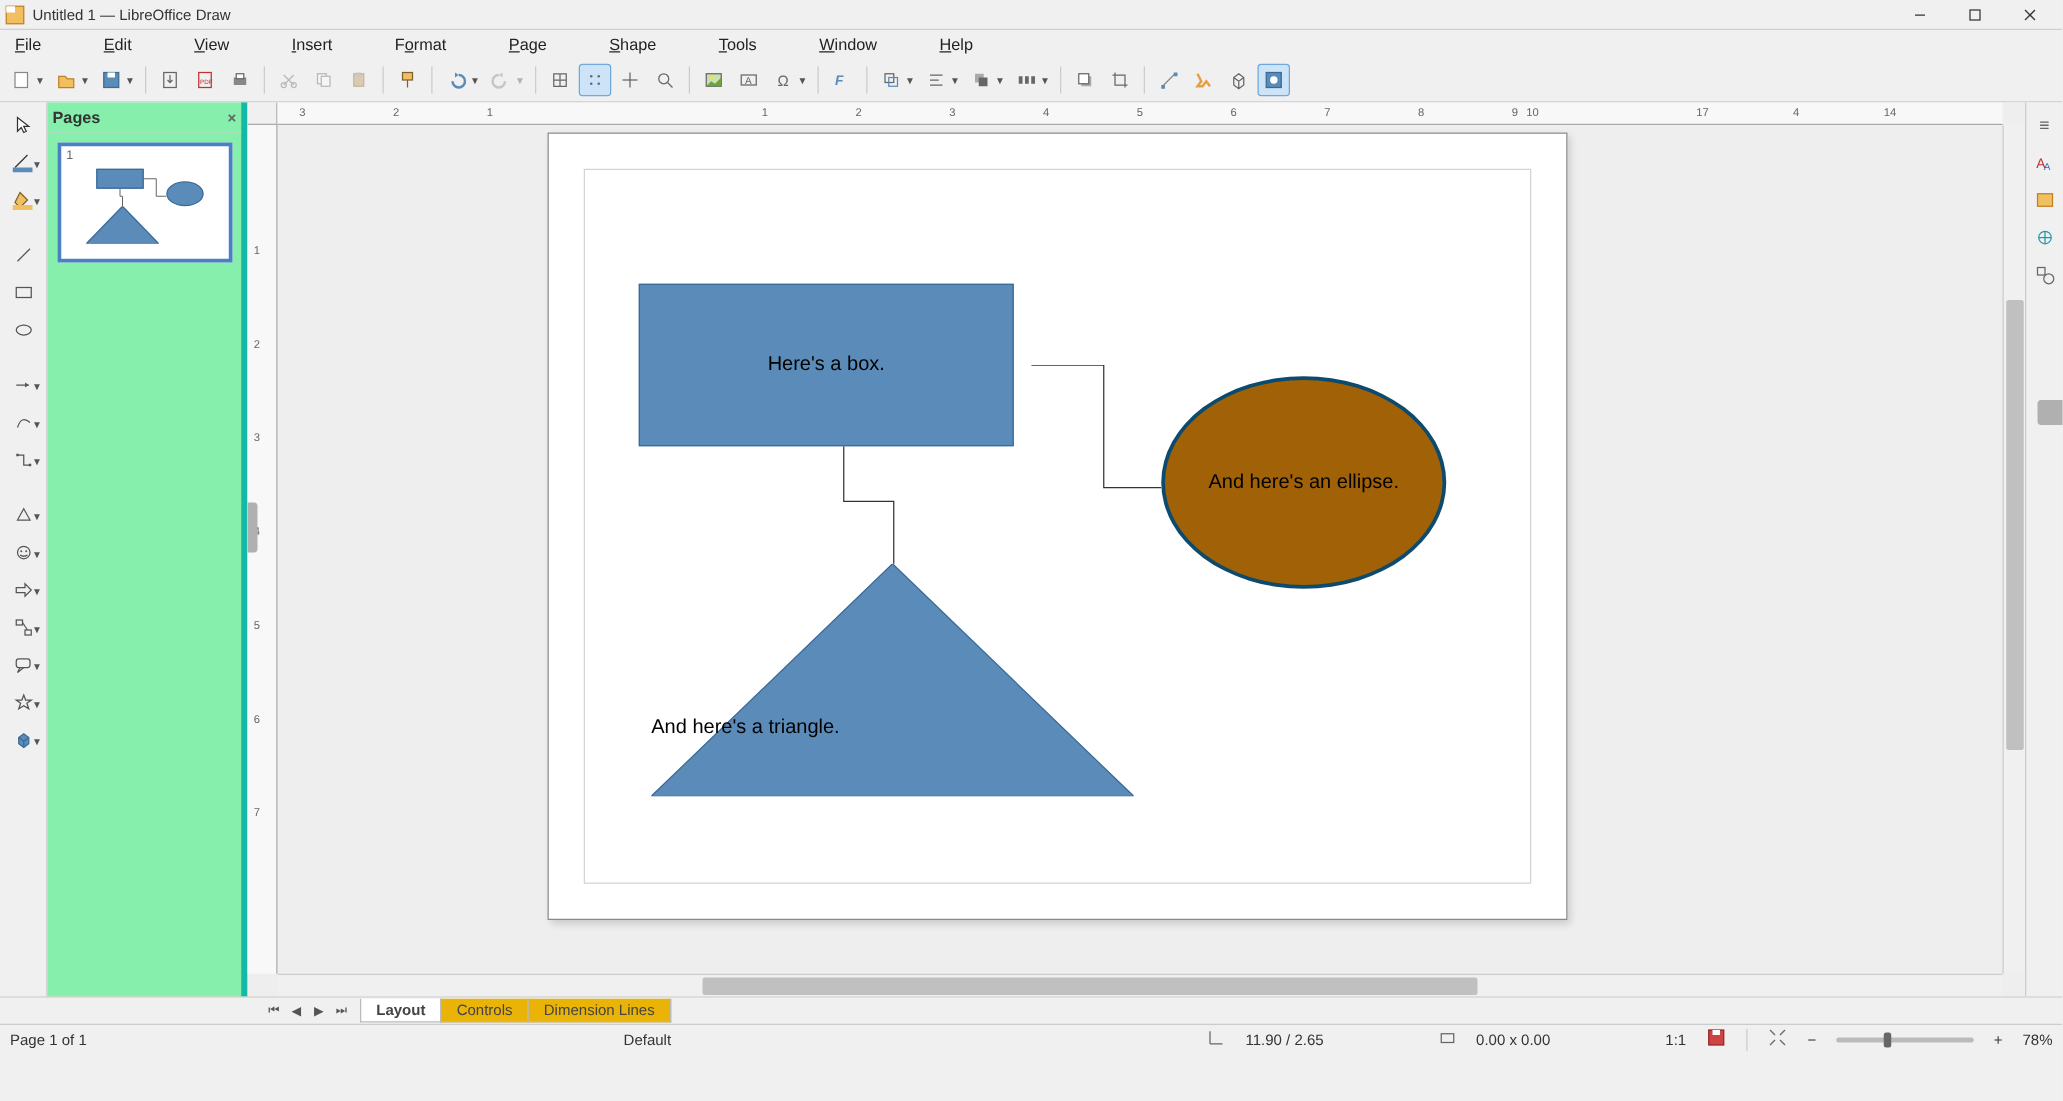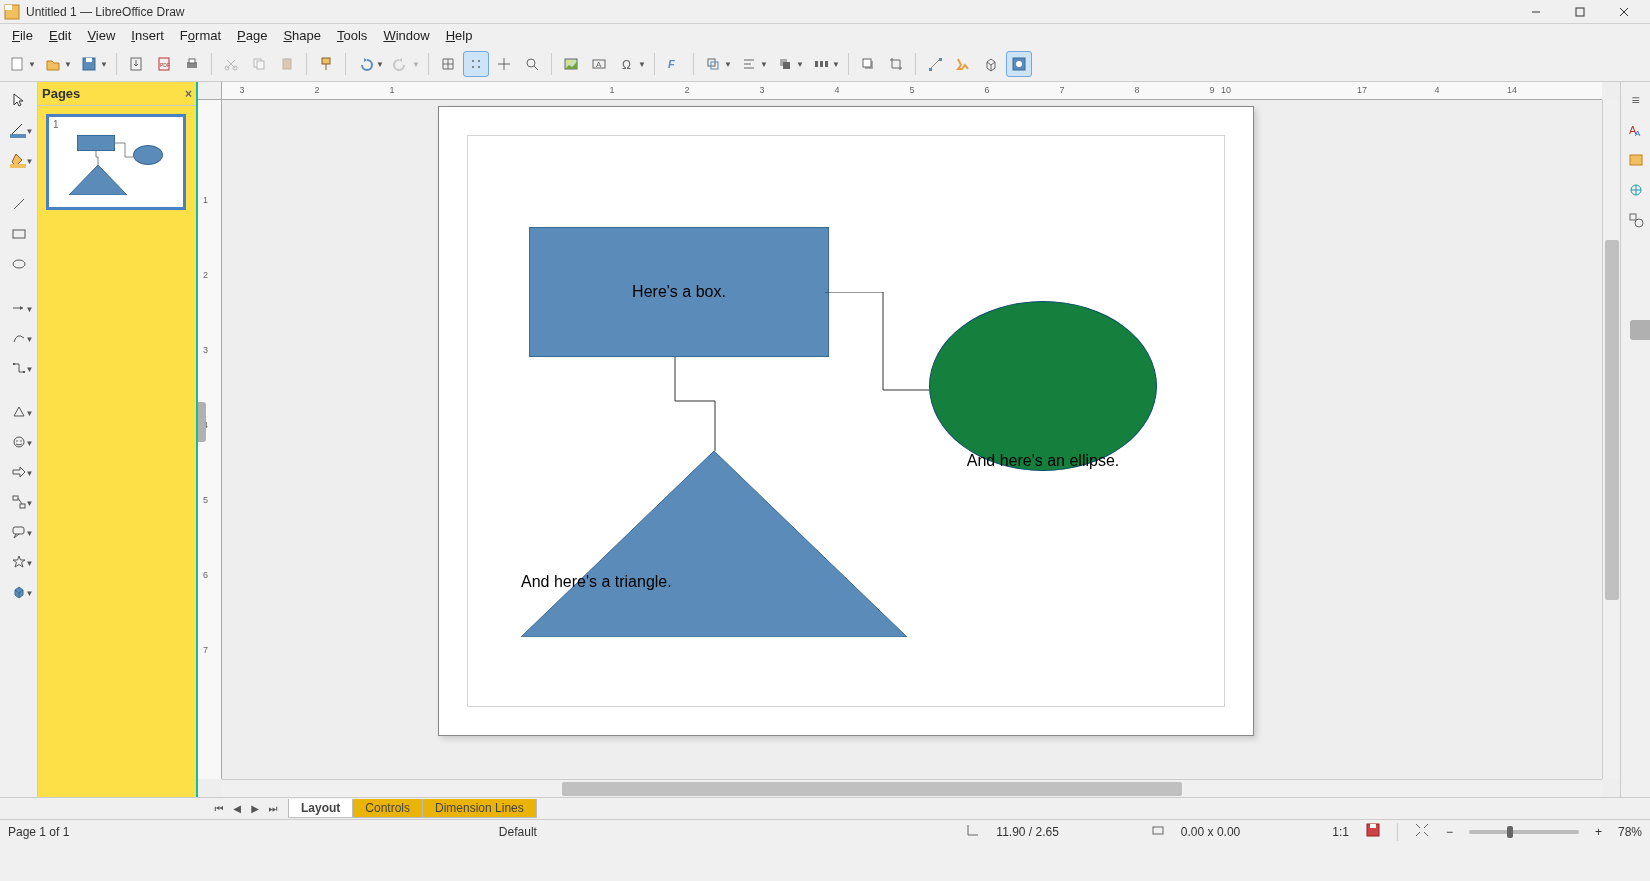--- a/index.html
+++ b/index.html
@@ -5,57 +5,57 @@
 * { margin: 0; padding: 0; box-sizing: border-box; font-family: "Segoe UI", "Liberation Sans", Arial, sans-serif; user-select: none; }
 html, body { width: 1650px; height: 881px; overflow: hidden; background: #f0f0f0; }
 
 
 .title-bar { height: 24px; background: #f0f0f0; display: flex; align-items: center; padding: 0 4px; border-bottom: 1px solid #d0d0d0; }
 .title-ico { width: 16px; height: 16px; margin-right: 6px; }
 .title-text { font-size: 12px; color: #333; flex: 1; }
 .win-btn { width: 44px; height: 22px; display: flex; align-items: center; justify-content: center; color: #333; font-size: 10px; }
 
 
-.menu-bar { height: 22px; background: #f0f0f0; display: flex; align-items: center; padding: 0 4px; font-size: 13px; }
+.menu-bar { height: 22px; background: #f0f0f0; display: flex; align-items: center; padding: 0 4px; font-size: 13px; gap: 34px; }
 .menu-item { padding: 2px 8px; color: #222; }
 .menu-item u { text-decoration: underline; }
 
 
 .toolbar { height: 36px; background: #f0f0f0; display: flex; align-items: center; padding: 0 4px; border-bottom: 1px solid #ccc; gap: 2px; }
 .tbtn { width: 26px; height: 26px; border: 1px solid transparent; border-radius: 3px; display: flex; align-items: center; justify-content: center; position: relative; }
 .tbtn.on { background: #cde3f7; border-color: #6fa8dc; }
 .tbtn.disabled { opacity: 0.4; }
 .tbtn .drop { position: absolute; right: -7px; top: 8px; font-size: 8px; color: #555; }
 .tbtn.has-drop { margin-right: 8px; }
 .sep { width: 1px; height: 22px; background: #ccc; margin: 0 4px; }
 
 
 .main { height: 715px; display: flex; background: #eee; }
 .left-tools { width: 38px; background: #f0f0f0; border-right: 1px solid #ccc; display: flex; flex-direction: column; align-items: center; padding-top: 6px; gap: 6px; }
 .lt-btn { width: 32px; height: 24px; display: flex; align-items: center; justify-content: center; position: relative; border: 1px solid transparent; border-radius: 3px; }
 .lt-btn .drop { position: absolute; right: 0px; top: 8px; font-size: 8px; color: #555; }
 .lt-gap { height: 8px; }
 
-.pages-panel { width: 160px; background: #fde047; border-right: 2px solid #14b8a6; display: flex; flex-direction: column; }
+.pages-panel { width: 160px; background: #86efac; border-right: 5px solid #14b8a6; display: flex; flex-direction: column; }
 .pages-header { height: 24px; display: flex; align-items: center; padding: 0 4px; font-size: 13px; font-weight: bold; color: #333; border-bottom: 1px solid #ccc; }
 .pages-header .close { margin-left: auto; font-size: 12px; color: #666; cursor: pointer; }
 .page-thumb { margin: 8px; width: 140px; height: 96px; border: 3px solid #4a81c4; background: #fff; position: relative; }
 .page-num { position: absolute; top: 2px; left: 4px; font-size: 10px; color: #666; }
 
 
 .canvas-wrap { flex: 1; position: relative; background: #eee; overflow: hidden; }
 .h-ruler { position: absolute; top: 0; left: 24px; right: 18px; height: 18px; background: #f8f8f8; border-bottom: 1px solid #aaa; }
 .v-ruler { position: absolute; top: 18px; left: 0; width: 24px; bottom: 18px; background: #f8f8f8; border-right: 1px solid #aaa; }
 .ruler-corner { position: absolute; top: 0; left: 0; width: 24px; height: 18px; background: #f0f0f0; border-right: 1px solid #aaa; border-bottom: 1px solid #aaa; }
 .page-bg { position: absolute; top: 24px; left: 240px; width: 816px; height: 630px; background: #fff; border: 1px solid #888; box-shadow: 3px 3px 6px rgba(0,0,0,0.15); }
 .page-margin { position: absolute; top: 28px; left: 28px; right: 28px; bottom: 28px; border: 1px solid #d4d4d4; }
 
 
 .shape-rect { position: absolute; background: #5b8bb8; border: 1px solid #3a6a97; display: flex; align-items: center; justify-content: center; text-align: center; font-size: 16px; color: #000; }
-.shape-ellipse { position: absolute; background: #15803d; border: 1px solid #0c4a6e; border-radius: 50%; display: flex; align-items: flex-end; justify-content: center; text-align: center; font-size: 16px; color: #000; }
+.shape-ellipse { position: absolute; background: #a16207; border: 3px solid #0c4a6e; border-radius: 50%; display: flex; align-items: center; justify-content: center; text-align: center; font-size: 16px; color: #000; }
 .shape-triangle { position: absolute; }
 .tri-label { position: absolute; width: 100%; text-align: left; font-size: 16px; color: #000; }
 .connector { position: absolute; stroke: #333; stroke-width: 1; fill: none; }
 
 
 .right-stub { width: 30px; background: #f0f0f0; border-left: 1px solid #ccc; display: flex; flex-direction: column; align-items: center; padding-top: 8px; gap: 10px; }
 .right-stub div { width: 20px; height: 20px; display: flex; align-items: center; justify-content: center; color: #666; font-size: 14px; }
 
 
 .vscroll { position: absolute; top: 18px; right: 0; width: 18px; bottom: 18px; background: #f0f0f0; border-left: 1px solid #ccc; }
@@ -489,21 +489,21 @@
       <span class="num" style="top:250px">3</span>
       <span class="num" style="top:325px">4</span>
       <span class="num" style="top:400px">5</span>
       <span class="num" style="top:475px">6</span>
       <span class="num" style="top:550px">7</span>
     </div>
 
     <div class="page-bg">
       <div class="page-margin"></div>
 
-      <div class="shape-rect" style="left:90px;top:120px;width:300px;height:130px">
+      <div class="shape-rect" style="left:72px;top:120px;width:300px;height:130px">
         <span>Here's a box.</span>
       </div>
       <div class="shape-ellipse" style="left:490px;top:194px;width:228px;height:170px">
         <span>And here's an ellipse.</span>
       </div>
       <div class="shape-triangle" style="left:82px;top:344px;width:386px;height:186px">
         <svg width="386" height="186">
             <path d="M193 0 L386 186 L0 186 Z" fill="#5b8bb8" stroke="#3a6a97"></path>
           </svg>
         <div class="tri-label" style="top:122px">And here's a triangle.</div>

